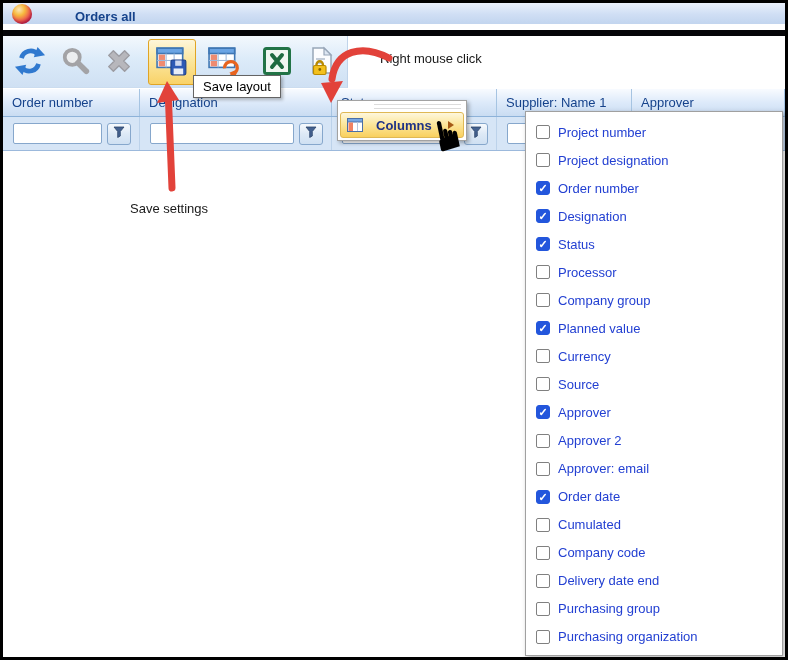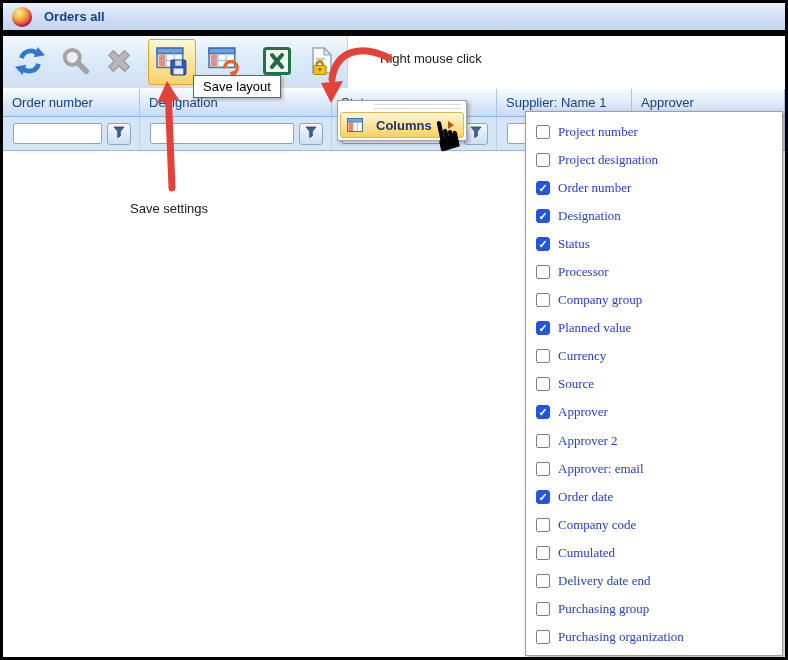--- a/index.html
+++ b/index.html
@@ -4,23 +4,23 @@
 <style>
   html,body{margin:0;padding:0;background:#fff;}
   *{box-sizing:border-box;}
   .window{
     position:relative;width:788px;height:660px;
     border:3px solid #000;background:#fff;overflow:hidden;
     font-family:"Liberation Sans",sans-serif;font-size:13px;
   }
   
   .titlebar{
-    position:absolute;left:0;top:0;width:782px;height:27px;
+    position:absolute;left:0;top:0;width:782px;height:21px;
     background:linear-gradient(180deg,#e9f0fb 0%,#cfdef4 55%,#c2d5ef 100%);
-    display:flex;align-items:center;
+    display:flex;align-items:flex-end;gap:31px;
   }
   .app-icon{
     width:20px;height:20px;border-radius:50%;margin-left:9px;
     background:radial-gradient(circle at 35% 28%,#fbe7b8 0%,#f6b93e 30%,#ef5e4e 58%,#c81e50 82%,#a01440 100%);
     box-shadow:inset -1px -2px 3px rgba(120,0,40,.45);
   }
   .title-text{margin-left:12px;font-weight:bold;color:#15428b;}
   .title-sep{position:absolute;left:0;top:27px;width:782px;height:6px;background:#050508;}
   
   .toolbar{
@@ -95,21 +95,21 @@
     position:absolute;left:419px;top:103px;width:50px;height:58px;z-index:60;
     display:flex;align-items:center;justify-content:center;
     font-size:42px;color:#000;transform:rotate(-102deg);pointer-events:none;
   }
   
   .submenu{
     position:absolute;left:522px;top:108px;width:258px;height:545px;z-index:45;
     background:#fff;border:1px solid #a0a0a0;box-shadow:2px 2px 5px rgba(0,0,0,.3);
     padding:6px 0 4px 10px;display:flex;flex-direction:column;
   }
-  .smrow{flex:1;display:flex;align-items:center;gap:8px;cursor:pointer;font-family:Liberation Serif, serif;}
+  .smrow{flex:1;display:flex;align-items:center;gap:8px;cursor:pointer;}
   .cb{
     flex:none;width:14px;height:14px;border-radius:2px;background:#fff;
     border:1px solid #808080;display:flex;align-items:center;justify-content:center;
   }
   .cb.on{
     background:#2356dc;border:1px solid #2356dc;border-radius:3px;
     color:#fff;font-size:11px;font-weight:bold;line-height:14px;
   }
   .smlabel{color:#2340d2;white-space:nowrap;}
 </style>
@@ -340,28 +340,28 @@
       <div class="smrow">
         <span class="cb"></span>
         <span class="smlabel">Approver: email</span>
       </div>
       <div class="smrow">
         <span class="cb on">✓</span>
         <span class="smlabel">Order date</span>
       </div>
       <div class="smrow">
         <span class="cb"></span>
+        <span class="smlabel">Cumulated</span>
+      </div>
+      <div class="smrow">
+        <span class="cb"></span>
         <span class="smlabel">Company code</span>
       </div>
       <div class="smrow">
         <span class="cb"></span>
-        <span class="smlabel">Cumulated</span>
-      </div>
-      <div class="smrow">
-        <span class="cb"></span>
         <span class="smlabel">Delivery date end</span>
       </div>
       <div class="smrow">
         <span class="cb"></span>
         <span class="smlabel">Purchasing group</span>
       </div>
       <div class="smrow">
         <span class="cb"></span>
         <span class="smlabel">Purchasing organization</span>
       </div>

